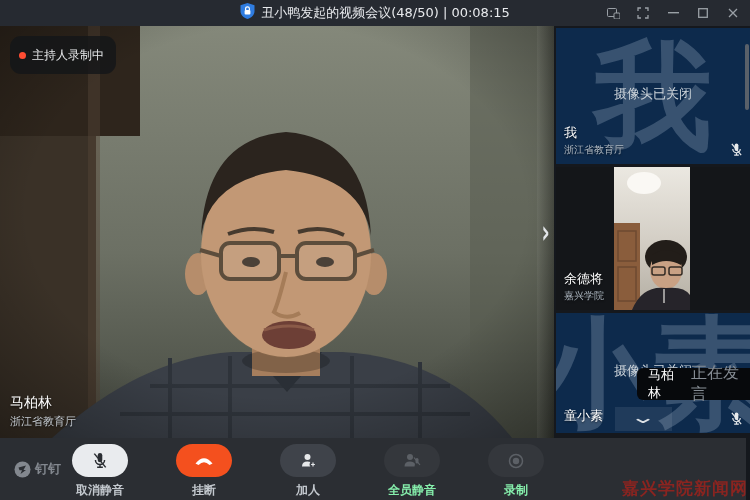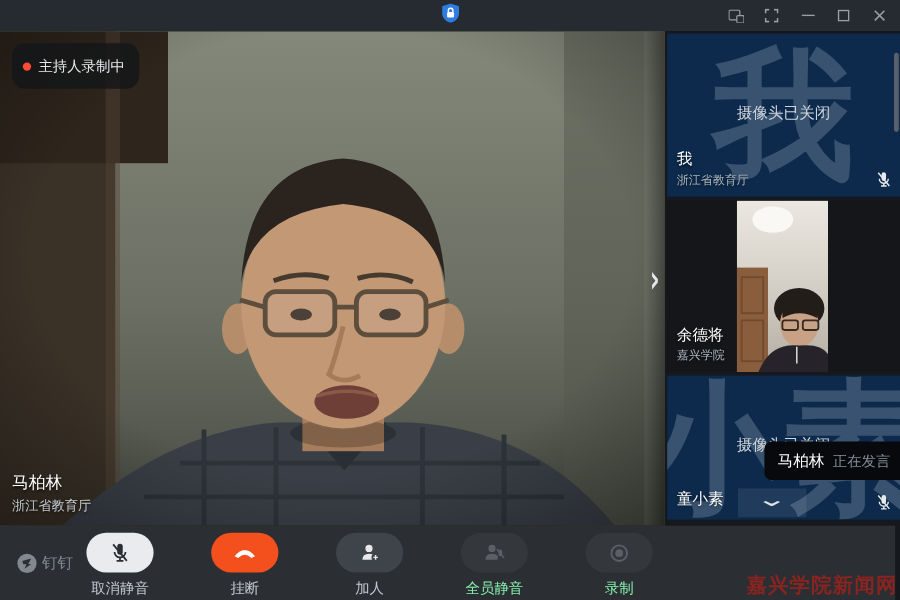--- a/index.html
+++ b/index.html
@@ -48,24 +48,24 @@
   .t3 .tile-name { bottom:8px; }
   .mic-muted-sm { position:absolute; right:7px; bottom:7px; width:13px; height:15px; }
   .strip2 { position:absolute; left:58px; top:0; width:76px; height:143px; }
   .scrollbar { position:absolute; right:1px; top:18px; width:4px; height:66px; background:#596069; border-radius:2px; }
   .collapse-btn { position:absolute; left:59px; top:381px; width:57px; height:24px;
     background:rgba(210,220,230,0.10); display:flex; align-items:center; justify-content:center; }
   .collapse-btn .gl { color:#dfe3e7; font-size:17px; transform:scaleX(1.9); margin-top:-4px; }
   .toast { position:absolute; left:81px; top:342px; width:113px; height:32px; background:#07090c;
     border-radius:6px 0 0 6px; display:flex; align-items:center; padding-left:11px; gap:7px; z-index:5; }
   .toast .tn { color:#ffffff; font-size:13px; }
-  .toast .tt { color:#868d95; font-size:12px; }
+  .toast .tt { color:#868d95; font-size:16px; }
 
   
-  .toolbar { position:absolute; top:438px; left:0; right:4px; height:62px; background:#2b2e33; }
+  .toolbar { position:absolute; top:438px; left:0; right:4px; height:62px; background:#2b2e33;font-weight:bold; }
   .brand { position:absolute; left:14px; top:0; height:62px; display:flex; align-items:center; gap:4px; }
   .brand-text { color:#83888f; font-size:13px; }
   .btn-row { position:absolute; left:68px; top:6px; width:480px; display:flex; justify-content:space-between; }
   .tb { width:64px; display:flex; flex-direction:column; align-items:center; gap:5px; cursor:default; }
   .pill { width:56px; height:33px; border-radius:17px; display:flex; align-items:center; justify-content:center; }
   .pill.light { background:#e9ebee; }
   .pill.dark { background:#3f434a; }
   .pill.danger { background:#f4501e; }
   .pill.disabled { background:#34373c; }
   .tb-label { font-size:12px; color:#c3c8ce; white-space:nowrap; }
@@ -83,20 +83,21 @@
 
   <div class="titlebar">
     <div class="title-wrap">
       <span>
         <svg width="15" height="16" viewBox="0 0 15 16">
             <path d="M7.5 0 L14.5 2.2 V8 C14.5 12 11.5 14.8 7.5 16 C3.5 14.8 0.5 12 0.5 8 V2.2 Z" fill="#2f7ce0"></path>
             <rect x="4.6" y="7" width="5.8" height="4.6" rx="1" fill="#fff"></rect>
             <path d="M5.6 7 V5.8 a1.9 1.9 0 0 1 3.8 0 V7" fill="none" stroke="#fff" stroke-width="1.2"></path>
           </svg>
       </span>
+      <span class="title-text">丑小鸭发起的视频会议(48/50) | 00:08:15</span>
     </div>
     <div class="win-controls">
       <span class="wc">
           <svg width="13" height="11" viewBox="0 0 13 11">
             <rect x="0.5" y="0.5" width="9" height="8" rx="1" fill="none" stroke="#9aa0a6"></rect>
             <rect x="7" y="5" width="6" height="6" rx="1" fill="#262a31" stroke="#9aa0a6"></rect>
           </svg>
         </span>
       <span class="wc">
           <svg width="12" height="12" viewBox="0 0 12 12" stroke="#9aa0a6" stroke-width="1.3" fill="none">

